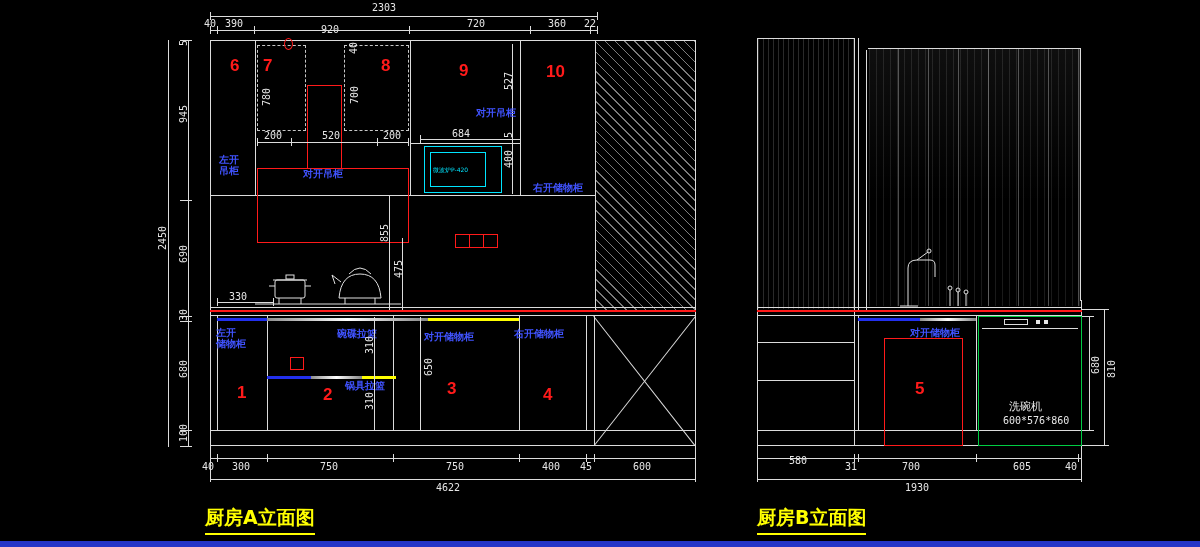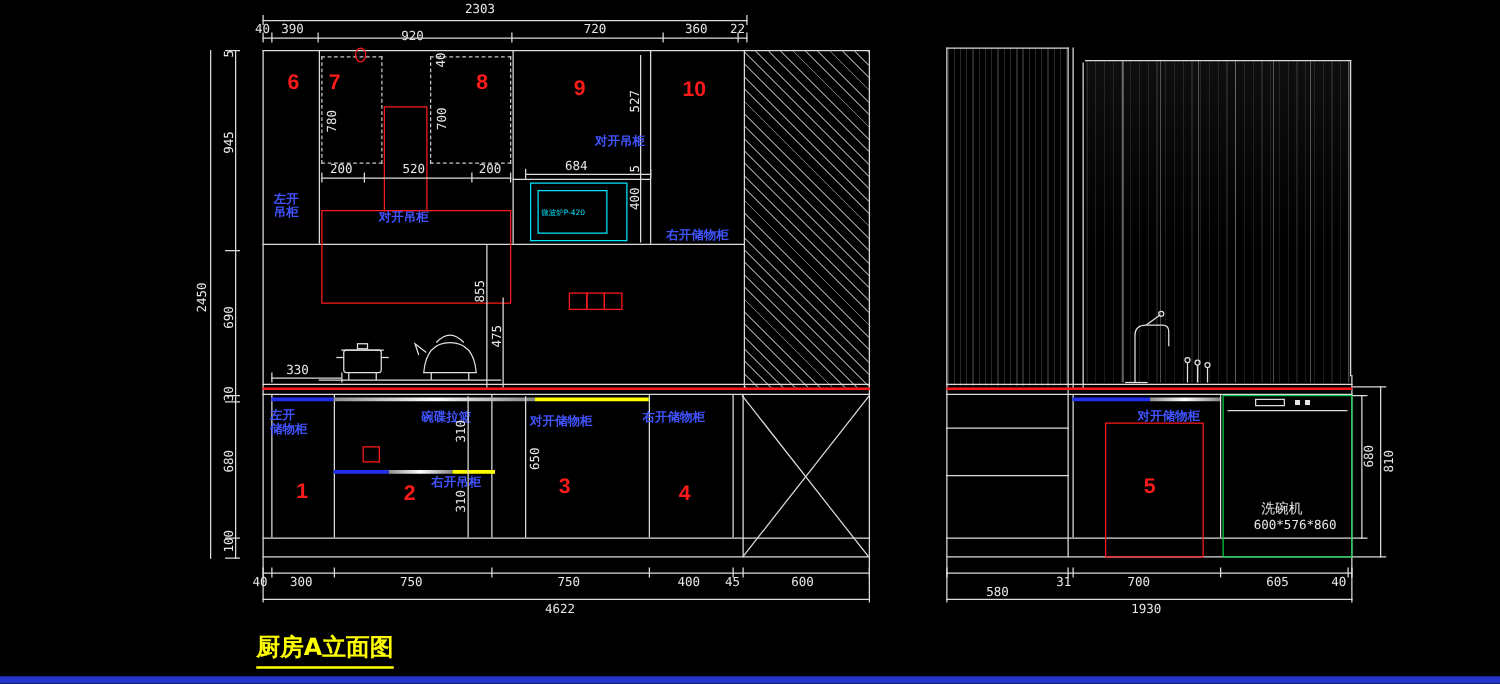--- a/index.html
+++ b/index.html
@@ -173,21 +173,21 @@
   <div class="crow silver" style="left:267px;top:318px;width:161px"></div>
   <div class="crow yellow" style="left:428px;top:318px;width:91px"></div>
   <div class="crow blue" style="left:267px;top:376px;width:44px"></div>
   <div class="crow silver" style="left:311px;top:376px;width:51px"></div>
   <div class="crow yellow" style="left:362px;top:376px;width:34px"></div>
   <div class="rbox" style="left:290px;top:357px;width:14px;height:13px"></div>
   <div class="blab2" style="left:216px;top:327px"><span>左开</span><br><span>储物柜</span></div>
   <span class="blab" style="left:337px;top:327px">碗碟拉篮</span>
   <span class="blab" style="left:424px;top:330px">对开储物柜</span>
   <span class="blab" style="left:514px;top:327px">右开储物柜</span>
-  <span class="blab" style="left:345px;top:379px">右开吊柜</span>
+  <span class="blab" style="left:345px;top:379px">锅具拉篮</span>
   <div class="l vl" style="left:374px;top:317px;height:113px"></div>
   <div class="l vl" style="left:420px;top:317px;height:113px"></div>
   <span class="dimv" style="left:364px;top:336px">310</span>
   <span class="dimv" style="left:423px;top:358px">650</span>
   <span class="dimv" style="left:364px;top:392px">310</span>
   <span class="rnum" style="left:237px;top:383px">1</span>
   <span class="rnum" style="left:323px;top:385px">2</span>
   <span class="rnum" style="left:447px;top:379px">3</span>
   <span class="rnum" style="left:543px;top:385px">4</span>
 
@@ -272,25 +272,26 @@
 
   <div class="l vl" style="left:757px;top:446px;height:36px"></div>
   <div class="l vl" style="left:1081px;top:446px;height:36px"></div>
   <div class="l hl" style="left:757px;top:458px;width:325px"></div>
   <div class="l vl" style="left:757px;top:454px;height:8px"></div>
   <div class="l vl" style="left:854px;top:454px;height:8px"></div>
   <div class="l vl" style="left:858px;top:454px;height:8px"></div>
   <div class="l vl" style="left:976px;top:454px;height:8px"></div>
   <div class="l vl" style="left:1078px;top:454px;height:8px"></div>
   <div class="l vl" style="left:1081px;top:454px;height:8px"></div>
-  <span class="dim" style="left:789px;top:469px">580</span>
+  <span class="dim" style="left:789px;top:455px">580</span>
   <span class="dim" style="left:845px;top:461px">31</span>
   <span class="dim" style="left:902px;top:461px">700</span>
   <span class="dim" style="left:1013px;top:461px">605</span>
   <span class="dim" style="left:1065px;top:461px">40</span>
   <div class="l hl" style="left:757px;top:479px;width:325px"></div>
   <span class="dim" style="left:905px;top:482px">1930</span>
 
   <span class="title" style="left:205px;top:505px">厨房A立面图</span>
+  <span class="title" style="left:757px;top:505px">厨房B立面图</span>
 
   <div class="strip" style="left:0;top:541px;width:1200px;height:6px"></div>
 
 </div>
 
 </body></html>

